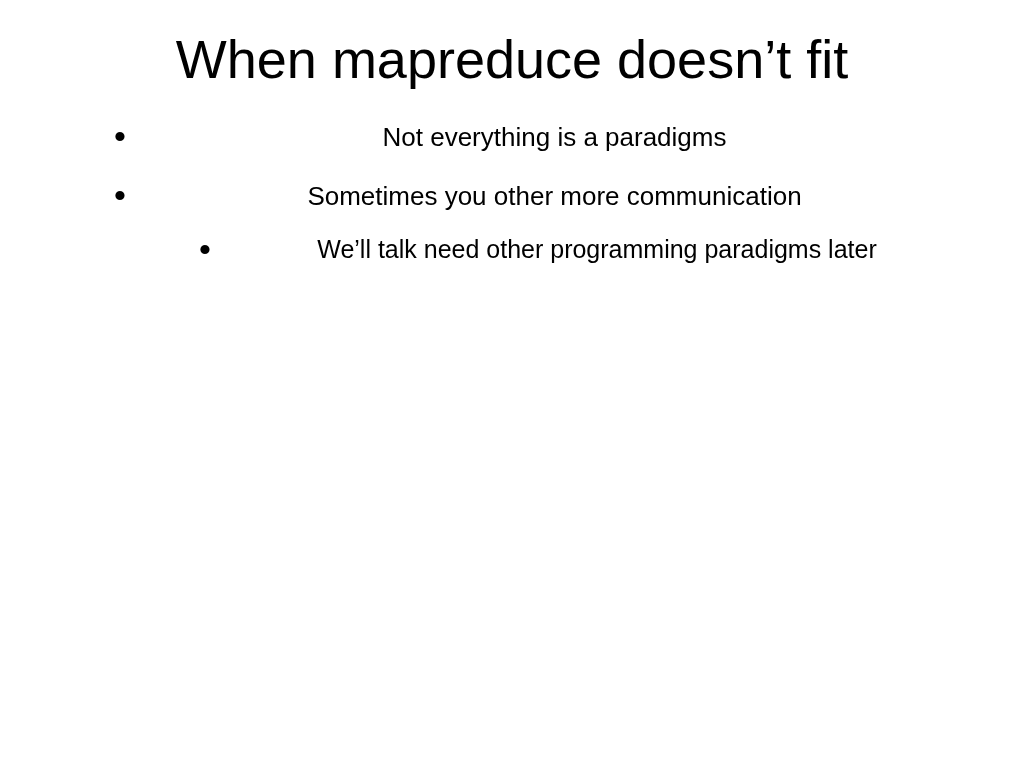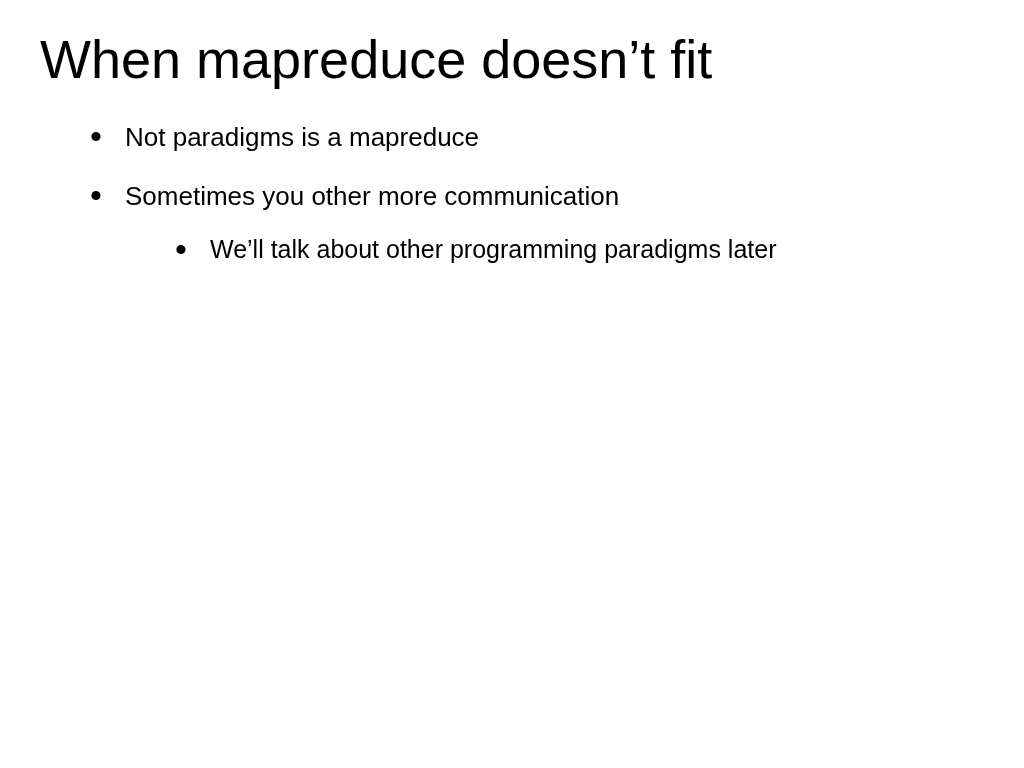--- a/index.html
+++ b/index.html
@@ -11,21 +11,22 @@
       width: 1024px;
       height: 768px;
       background: #ffffff;
       font-family: Arial, Helvetica, sans-serif;
       color: #000000;
       overflow: hidden;
     }
     .slide {
       width: 100%;
       height: 100%;
-      padding: 30px 40px;
+      padding: 30px 64px;
+      text-align: center;
     }
     .title {
       font-size: 54px;
       font-weight: normal;
       margin-bottom: 30px;
       line-height: 1.1;
     }
     .bullet-list {
       list-style: none;
       padding-left: 50px;
@@ -63,24 +64,24 @@
       font-size: 34px;
     }
   </style>
 </head>
 <body>
 
 <div class="slide">
   <h1 class="title">When mapreduce doesn’t fit</h1>
   <ul class="bullet-list">
     <li class="bullet-item">
-      <span>Not paradigms is a mapreduce</span>
+      <span>Not everything is a paradigms</span>
     </li>
     <li class="bullet-item">
       <span>Sometimes you other more communication</span>
       <ul class="sub-bullet-list">
         <li class="sub-bullet-item">
-          <span>We’ll talk about other programming paradigms later</span>
+          <span>We’ll talk need other programming paradigms later</span>
         </li>
       </ul>
     </li>
   </ul>
 </div>
 
 </body></html>

